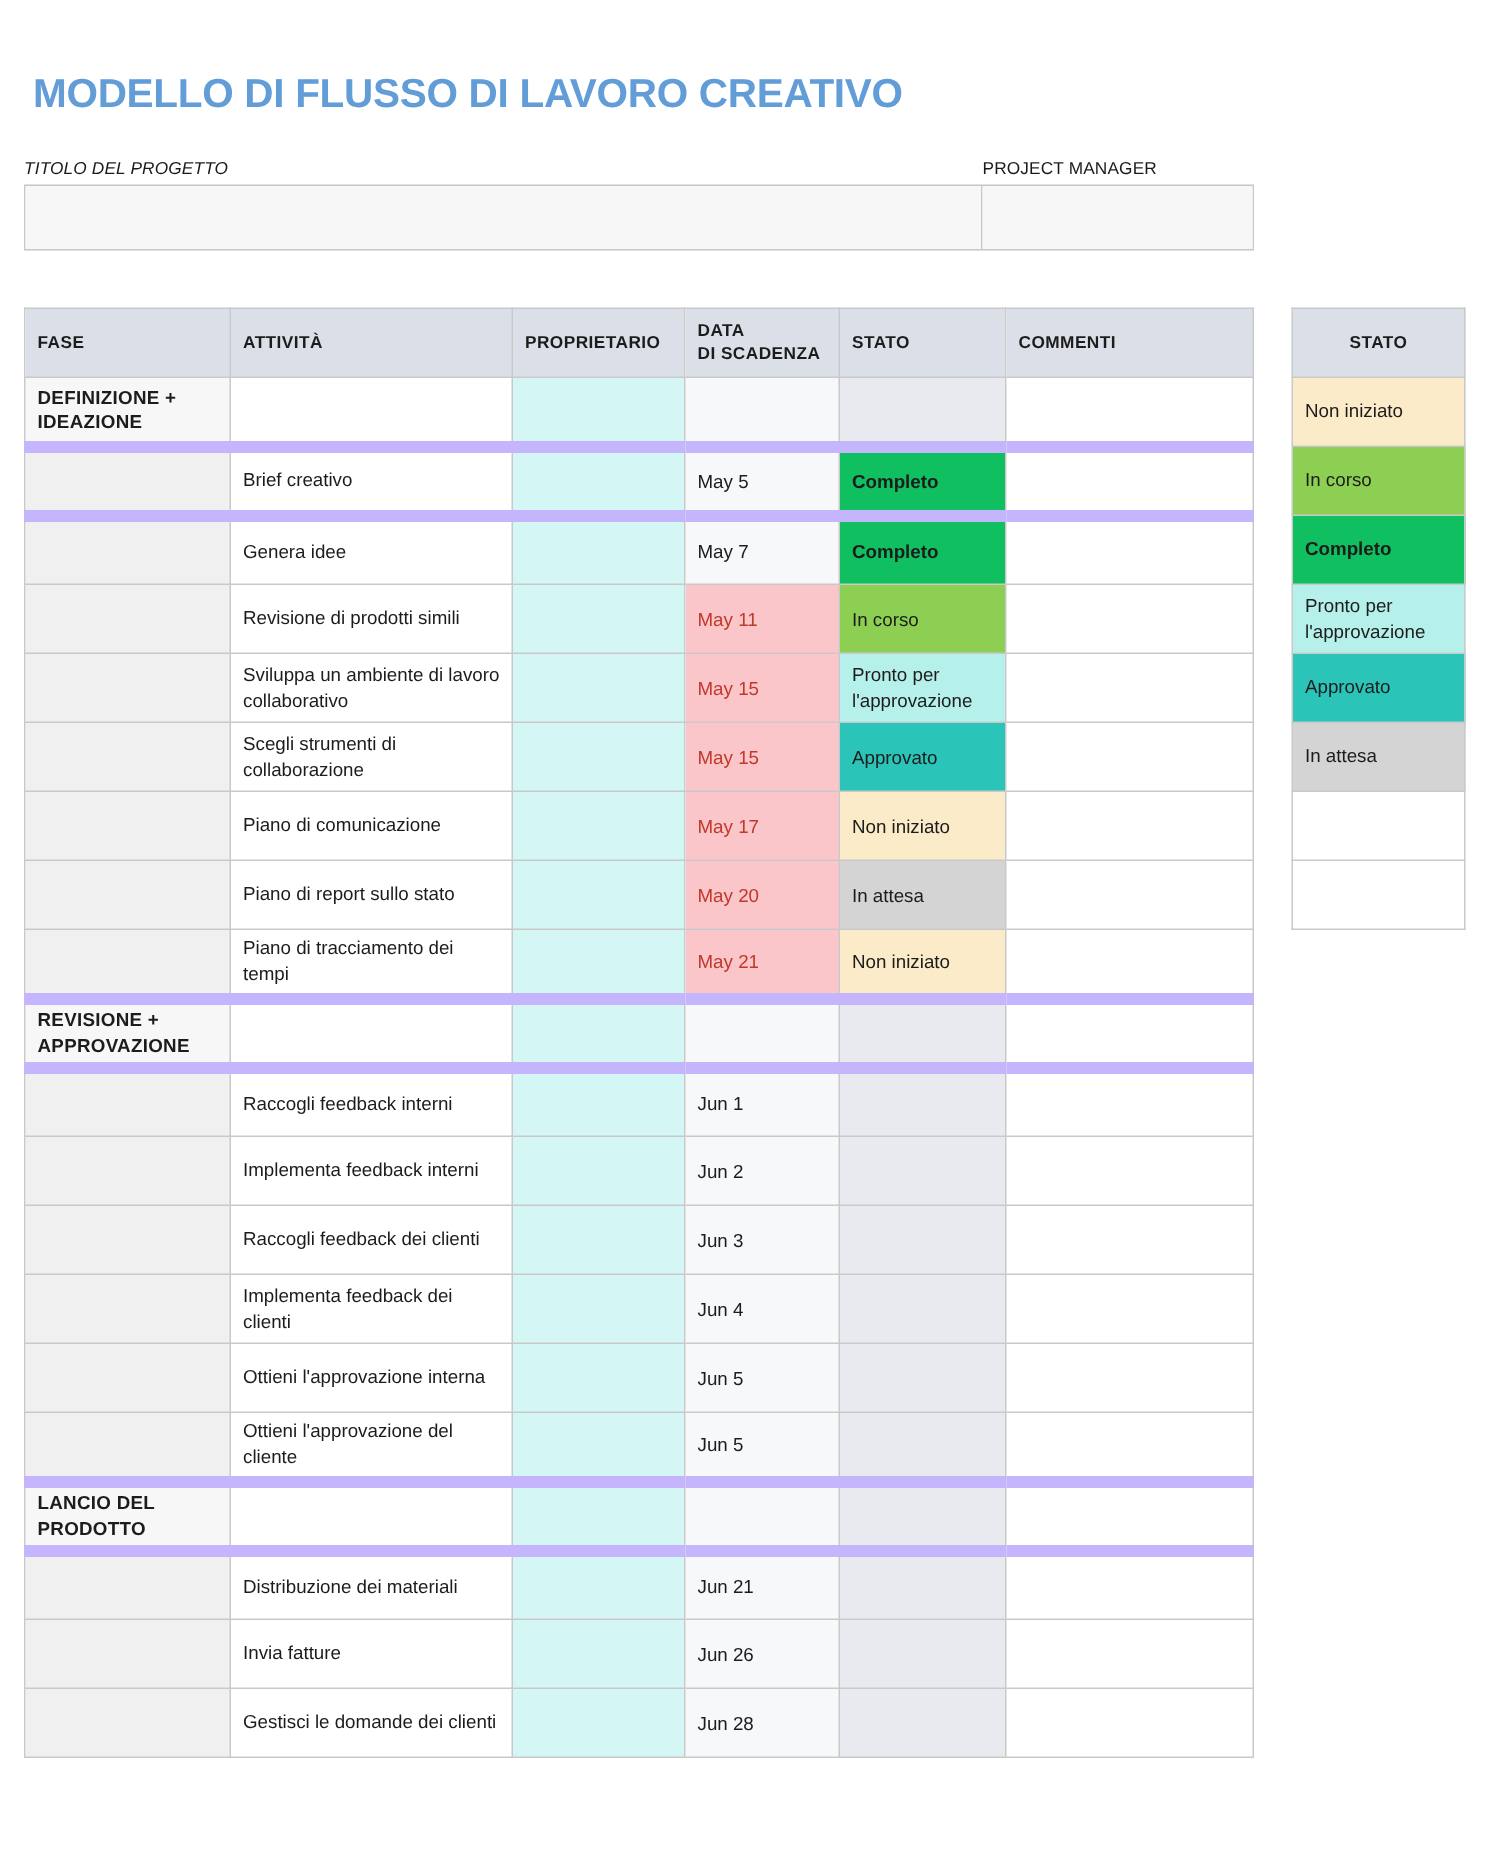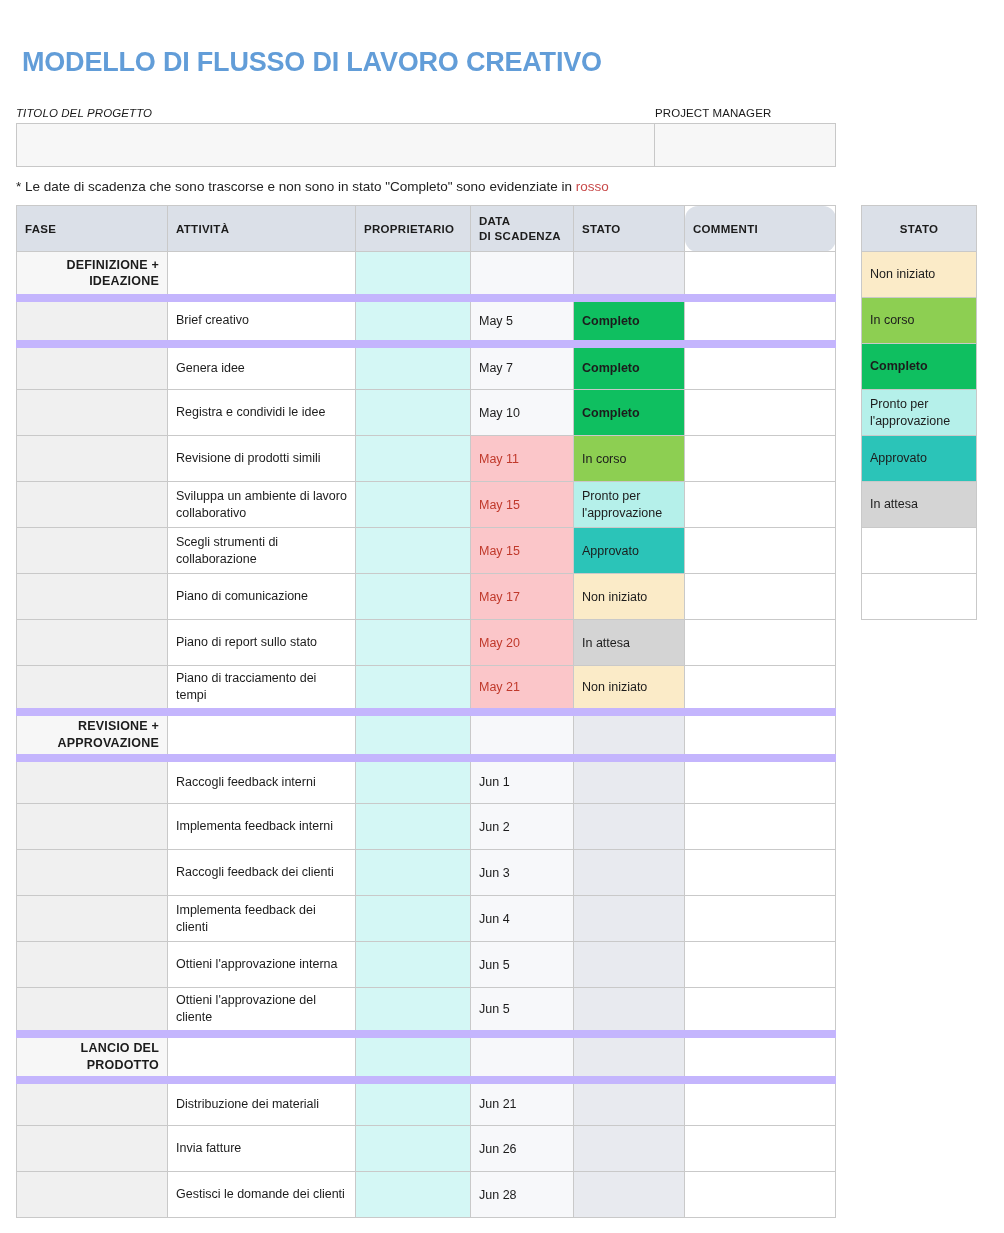--- a/index.html
+++ b/index.html
@@ -59,40 +59,40 @@
     overflow: hidden;
   }
   .main-table thead th {
     height: 46px;
     font-size: 11.5px;
     font-weight: bold;
     letter-spacing: 0.3px;
     background: #dbe0e8;
     text-align: left;
   }
-  th.h-fase { background: #d6d6d6; width: 151px; }
+  th.h-fase { background: #d6d6d6; width: 137px; }
   th.h-attivita { width: 188px; }
   th.h-proprietario { background: #b5f0ea; width: 115px; text-align: center; }
   th.h-data { width: 103px; text-align: center; line-height: 1.25; }
   th.h-stato { width: 111px; text-align: center; }
-  th.h-commenti { width: auto; border-radius: 13px; }
+  th.h-commenti { width: auto; }
 
   
   .c-fase   { background: #f0f0f0; font-weight: bold; font-size: 11.5px; line-height: 1.3; letter-spacing: 0.2px; }
   .c-attivita { background: #ffffff; line-height: 1.35; }
   .c-proprietario { background: #d4f7f5; }
   .c-data   { background: #f7f8fa; text-align: left; }
   .c-stato  { background: #e8eaef; }
   .c-commenti { background: #ffffff; }
 
   tr.phase-row .c-fase { background: #f7f7f7; }
   tr.phase-row .c-attivita { background: #ffffff; }
   tr.phase-row .c-data { background: #f7f8fa; }
   tr.phase-row .c-stato { background: #e8eaef; }
-  tr.phase-row td { height: 46px; text-align: right; }
+  tr.phase-row td { height: 46px; }
 
   tr.task-row td { height: 46px; }
 
   
   tr.sect-top td { border-top: 8px solid #c4b5fd; }
 
   
   .st-completo  { background: #0FBF60 !important; font-weight: bold; }
   .st-incorso   { background: #8DCF52 !important; }
   .st-pronto    { background: #B5F0EA !important; line-height: 1.3; }
@@ -133,23 +133,20 @@
   <div class="title">MODELLO DI FLUSSO DI LAVORO CREATIVO</div>
 
   <div class="meta-label" id="lbl-project-title">TITOLO DEL PROGETTO</div>
   <div class="meta-label" id="lbl-project-manager">PROJECT MANAGER</div>
 
   <div class="meta-fields">
     <div class="meta-field" id="field-project-title"></div>
     <div class="meta-field" id="field-project-manager"></div>
   </div>
 
-  <div class="note">
-    <span>* Le date di scadenza che sono trascorse e non sono in stato "Completo" sono evidenziate in </span><span class="red">rosso</span>
-  </div>
 
   <table class="main-table">
     <thead>
       <tr>
         <th class="h-fase">FASE</th>
         <th class="h-attivita">ATTIVITÀ</th>
         <th class="h-proprietario">PROPRIETARIO</th>
         <th class="h-data">
           <span>DATA</span><br>
           <span>DI SCADENZA</span>
@@ -178,28 +175,20 @@
         <tr class="task-row sect-top">
           <td class="c-fase"></td>
           <td class="c-attivita">Genera idee</td>
           <td class="c-proprietario"></td>
           <td class="c-data">May 7</td>
           <td class="c-stato st-completo">Completo</td>
           <td class="c-commenti"></td>
         </tr>
         <tr class="task-row">
           <td class="c-fase"></td>
-          <td class="c-attivita">Registra e condividi le idee</td>
-          <td class="c-proprietario"></td>
-          <td class="c-data">May 10</td>
-          <td class="c-stato st-completo">Completo</td>
-          <td class="c-commenti"></td>
-        </tr>
-        <tr class="task-row">
-          <td class="c-fase"></td>
           <td class="c-attivita">Revisione di prodotti simili</td>
           <td class="c-proprietario"></td>
           <td class="c-data date-late">May 11</td>
           <td class="c-stato st-incorso">In corso</td>
           <td class="c-commenti"></td>
         </tr>
         <tr class="task-row">
           <td class="c-fase"></td>
           <td class="c-attivita">Sviluppa un ambiente di lavoro collaborativo</td>
           <td class="c-proprietario"></td>

